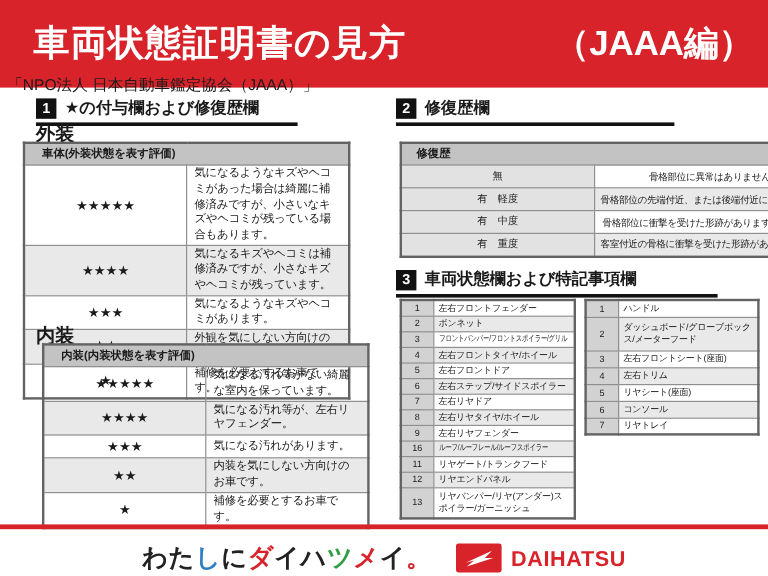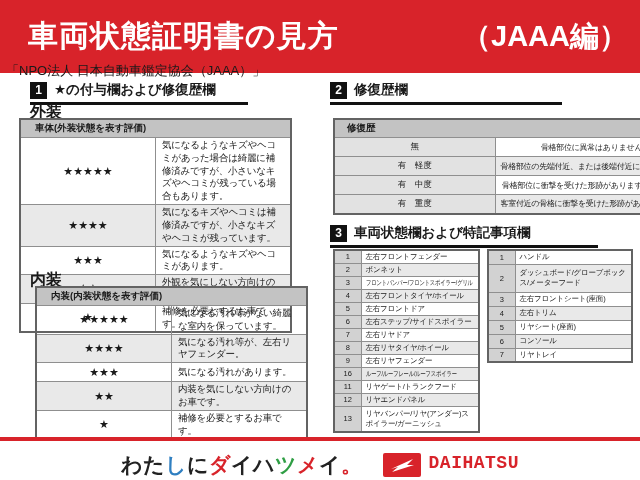--- a/index.html
+++ b/index.html
@@ -55,21 +55,21 @@
   .item-tbl .nm { padding:0 4px; line-height:1.3; letter-spacing:-0.2px; overflow:hidden; }
   .item-tbl tr.alt .nm { background:#e9e9e9; }
   .ih13{height:13px} .ih26{height:26px} .ih14{height:14px} .ih28{height:28px}
   .cond { display:inline-block; white-space:nowrap; transform:scaleX(0.75); transform-origin:left center; font-size:7px; }
 
   
   .redline { position:absolute; left:0; top:437px; width:640px; height:4px; background:#d8232a; }
   .footer { position:absolute; left:0; top:450px; width:640px; height:30px;
             display:flex; align-items:center; justify-content:center; gap:20px; }
   .slogan { font-size:21px; font-weight:700; letter-spacing:0.5px; }
-  .brand { display:flex; align-items:flex-start; gap:8px;font-family:Liberation Mono, monospace; }
+  .brand { display:flex; align-items:flex-end; gap:8px; }
   .brand-mark { width:38px; height:24px; background:#d8232a; border-radius:2px;
                 display:flex; align-items:center; justify-content:center; }
   .brand-text { color:#d8232a; font-size:18px; font-weight:700; letter-spacing:0.5px; }
 </style>
 </head>
 <body>
 
 <div class="page">
 
   <div class="banner">

